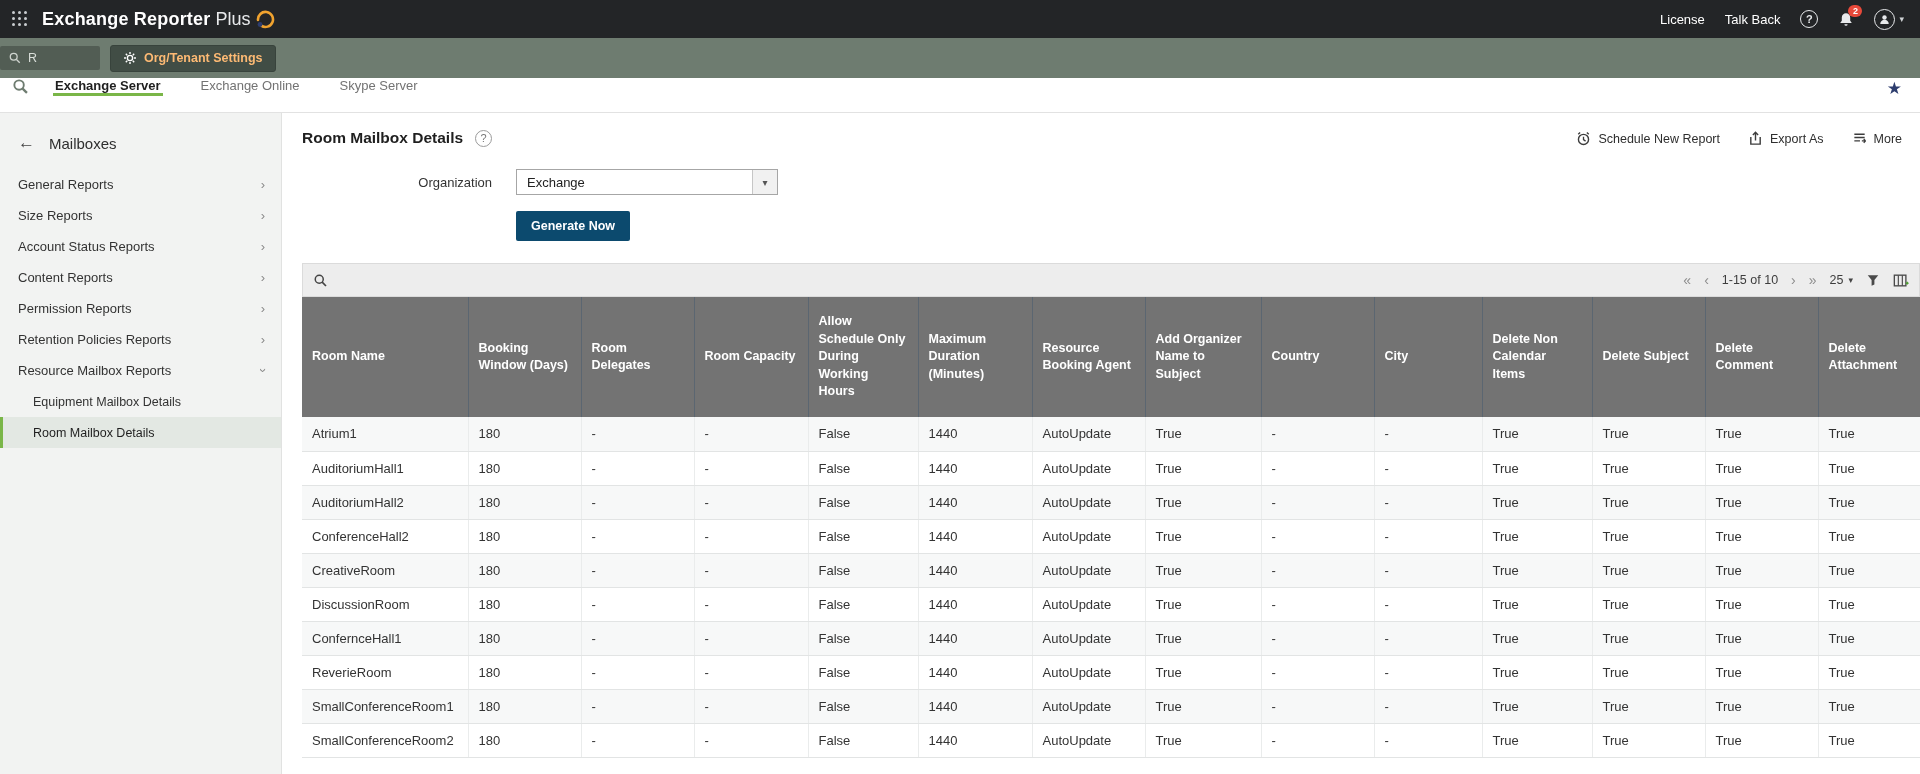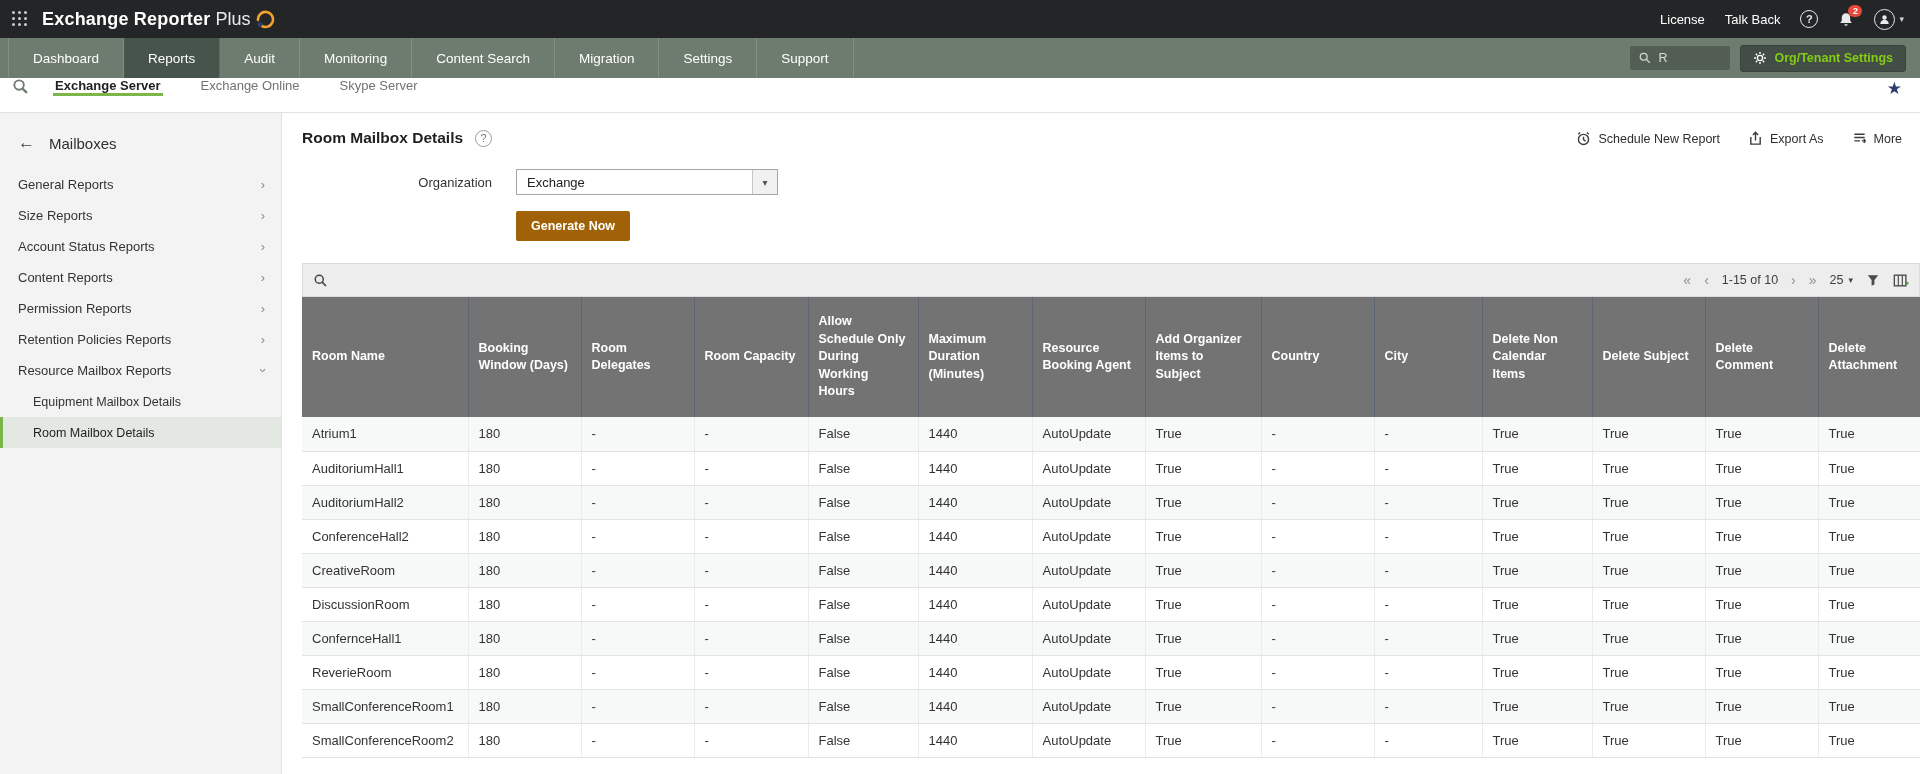--- a/index.html
+++ b/index.html
@@ -27,21 +27,21 @@
   .caret{color:#cfd3d6;font-size:9px;}
 
   
   .navbar{height:40px;background:#6e7c70;display:flex;align-items:stretch;justify-content:space-between;flex:0 0 auto;}
   .nav-tabs{display:flex;margin-left:8px;}
   .nav-tab{padding:0 24px;display:flex;align-items:center;color:#fff;font-size:13.5px;border-right:1px solid rgba(255,255,255,.14);cursor:pointer;white-space:nowrap;}
   .nav-tab:first-child{border-left:1px solid rgba(255,255,255,.14);}
   .nav-tab.active{background:#47544b;}
   .nav-right{display:flex;align-items:center;gap:10px;padding-right:14px;}
   .nav-search{background:rgba(0,0,0,.25);height:24px;width:100px;display:flex;align-items:center;gap:7px;padding:0 9px;border-radius:2px;color:#d9ded9;font-size:12.5px;cursor:text;box-sizing:border-box;}
-  .org-btn{background:#414d45;border:1px solid #38433c;color:#84cc16;height:27px;border-radius:3px;display:flex;align-items:center;gap:7px;font-size:12.5px;padding:0 12px;cursor:pointer;font-family:inherit;font-weight:bold;}
+  .org-btn{background:#414d45;border:1px solid #38433c;color:#fdba74;height:27px;border-radius:3px;display:flex;align-items:center;gap:7px;font-size:12.5px;padding:0 12px;cursor:pointer;font-family:inherit;font-weight:bold;}
 
   
   .subnav{height:34px;background:#fff;border-bottom:1px solid #e2e2e2;display:flex;align-items:flex-start;padding:0 18px 0 12px;gap:14px;flex:0 0 auto;}
   .subnav-icon{display:flex;align-items:center;padding-right:10px;cursor:pointer;}
   .subnav-tabs{display:flex;gap:36px;}
   .subnav-tab{display:flex;align-items:center;font-size:13px;color:#737373;border-bottom:3px solid transparent;padding:0 2px;cursor:pointer;box-sizing:border-box;}
   .subnav-tab.active{color:#1f1f1f;font-weight:bold;border-bottom-color:#7ab648;}
   .fav-star{margin-left:auto;display:flex;align-items:center;color:#2d3d6e;font-size:17px;cursor:pointer;}
 
   
@@ -61,21 +61,21 @@
   .title-wrap{display:flex;align-items:center;gap:12px;}
   .page-title{font-size:15.5px;margin:0;color:#1f1f1f;font-weight:bold;}
   .help-circle{width:17px;height:17px;border:1px solid #9b9b9b;border-radius:50%;display:flex;align-items:center;justify-content:center;font-size:11px;color:#777;cursor:pointer;box-sizing:border-box;}
   .actions{display:flex;align-items:center;gap:28px;font-size:12.5px;color:#2e2e2e;}
   .action{display:flex;align-items:flex-end;gap:7px;cursor:pointer;}
 
   .form-row{display:flex;align-items:center;margin-top:22px;}
   .form-label{width:190px;text-align:right;font-size:13px;color:#333;margin-right:24px;}
   .select{width:262px;height:26px;border:1px solid #a6a6a6;background:#fff;display:flex;align-items:center;justify-content:space-between;padding-left:10px;font-size:13px;color:#222;cursor:pointer;box-sizing:border-box;}
   .select-caret{width:24px;height:100%;border-left:1px solid #c6c6c6;background:#f1f1f1;display:flex;align-items:center;justify-content:center;color:#555;font-size:10px;}
-  .generate-btn{margin:16px 0 0 214px;background:#a16207;border:none;color:#fff;font-size:12.5px;font-weight:bold;padding:8px 15px;border-radius:2px;cursor:pointer;font-family:inherit;}
+  .generate-btn{margin:16px 0 0 214px;background:#0c4a6e;border:none;color:#fff;font-size:12.5px;font-weight:bold;padding:8px 15px;border-radius:2px;cursor:pointer;font-family:inherit;}
 
   
   .table-wrap{margin-top:22px;width:1618px;}
   .table-toolbar{height:34px;background:#ededed;border:1px solid #dbdbdb;display:flex;align-items:center;justify-content:space-between;padding:0 10px;box-sizing:border-box;}
   .toolbar-left{display:flex;align-items:center;cursor:pointer;}
   .pagination{display:flex;align-items:center;gap:13px;font-size:12.5px;color:#3d3d3d;}
   .pg-arrow{color:#8d8d8d;font-size:14px;cursor:pointer;line-height:1;}
   .page-size{display:flex;align-items:center;gap:5px;cursor:pointer;}
   .page-size .caret2{font-size:9px;color:#444;}
   .tool-icon{display:flex;align-items:center;cursor:pointer;}
@@ -133,30 +133,20 @@
             <circle cx="8" cy="5.6" r="2.7" fill="#e8eaec"></circle>
             <path d="M2.8 13.6a5.2 5.2 0 0 1 10.4 0z" fill="#e8eaec"></path>
           </svg>
         </span>
         <span class="caret">▾</span>
       </span>
     </div>
   </header>
 
   <nav class="navbar">
-    <div class="nav-tabs">
-        <div class="nav-tab">Dashboard</div>
-        <div class="nav-tab active">Reports</div>
-        <div class="nav-tab">Audit</div>
-        <div class="nav-tab">Monitoring</div>
-        <div class="nav-tab">Content Search</div>
-        <div class="nav-tab">Migration</div>
-        <div class="nav-tab">Settings</div>
-        <div class="nav-tab">Support</div>
-      </div>
     <div class="nav-right">
       <div class="nav-search">
         <svg width="12" height="12" viewBox="0 0 14 14">
           <circle cx="5.5" cy="5.5" r="4" fill="none" stroke="#cfd4cf" stroke-width="1.5"></circle>
           <path d="M8.7 8.7L12.5 12.5" stroke="#cfd4cf" stroke-width="1.5"></path>
         </svg>
         <span>R</span>
       </div>
       <button class="org-btn">
         <svg width="14" height="14" viewBox="0 0 16 16">
@@ -321,21 +311,21 @@
             </colgroup>
           <thead>
             <tr>
                 <th>Room Name</th>
                 <th>Booking Window (Days)</th>
                 <th>Room Delegates</th>
                 <th>Room Capacity</th>
                 <th>Allow Schedule Only During Working Hours</th>
                 <th>Maximum Duration (Minutes)</th>
                 <th>Resource Booking Agent</th>
-                <th>Add Organizer Items to Subject</th>
+                <th>Add Organizer Name to Subject</th>
                 <th>Country</th>
                 <th>City</th>
                 <th>Delete Non Calendar Items</th>
                 <th>Delete Subject</th>
                 <th>Delete Comment</th>
                 <th>Delete Attachment</th>
               </tr>
           </thead>
           <tbody>
               <tr>

